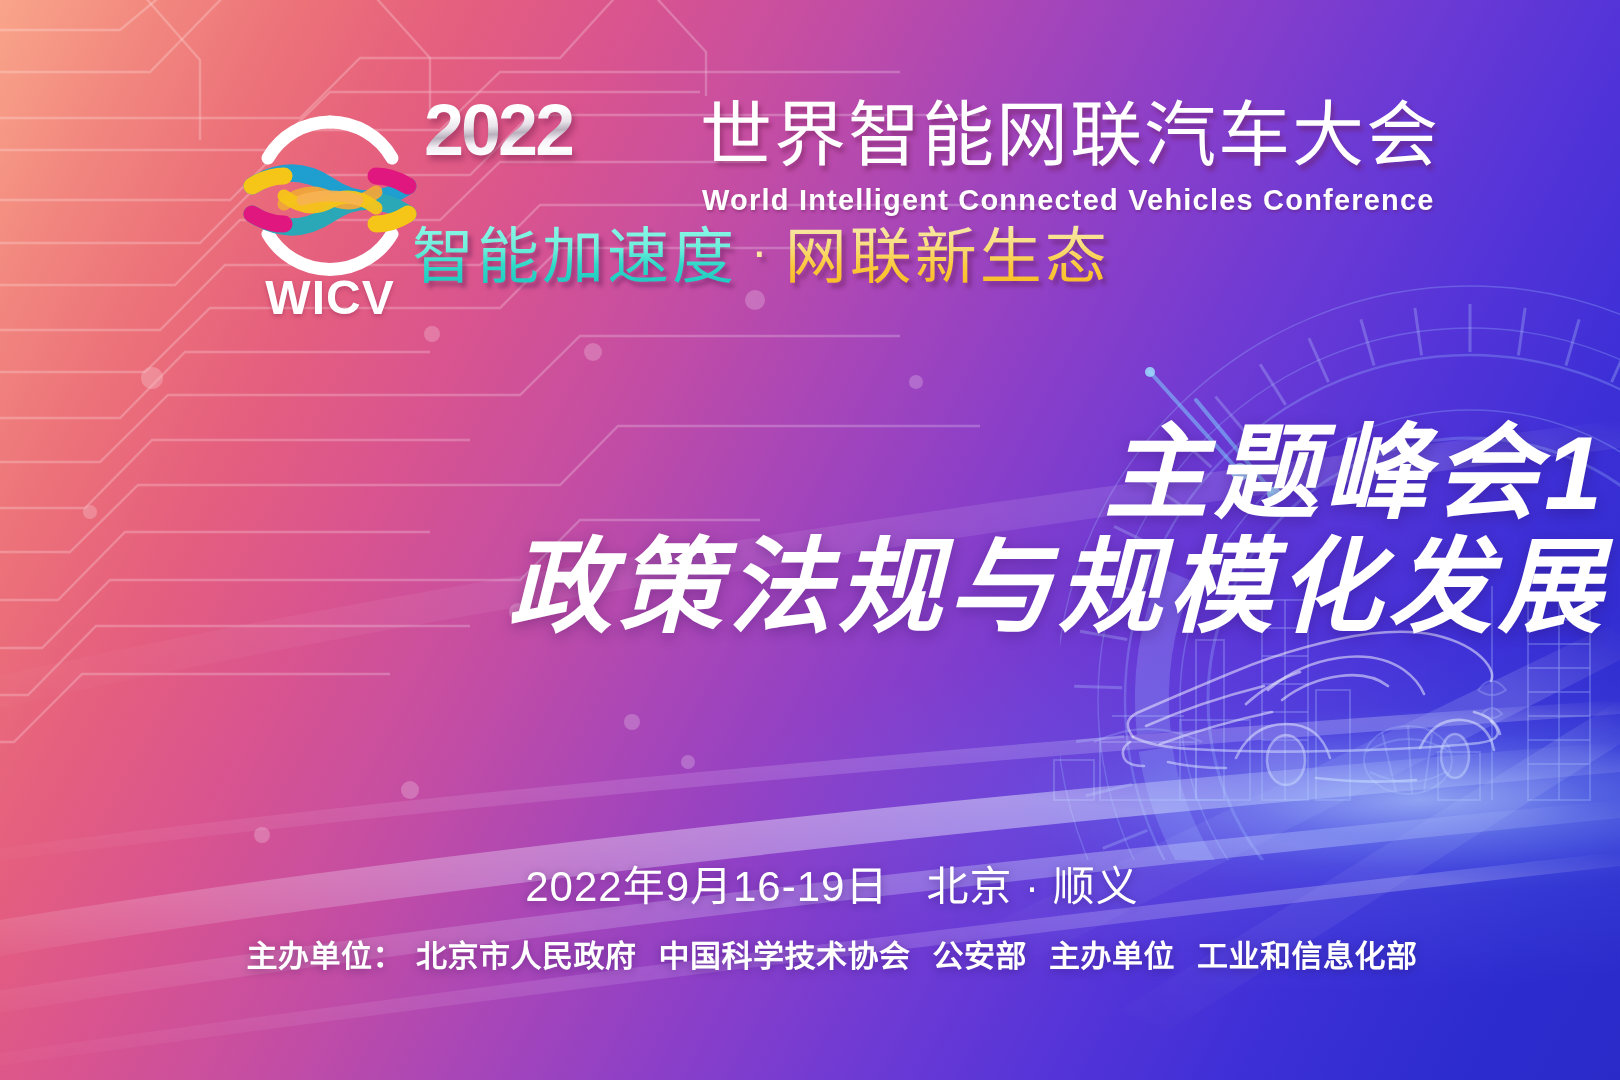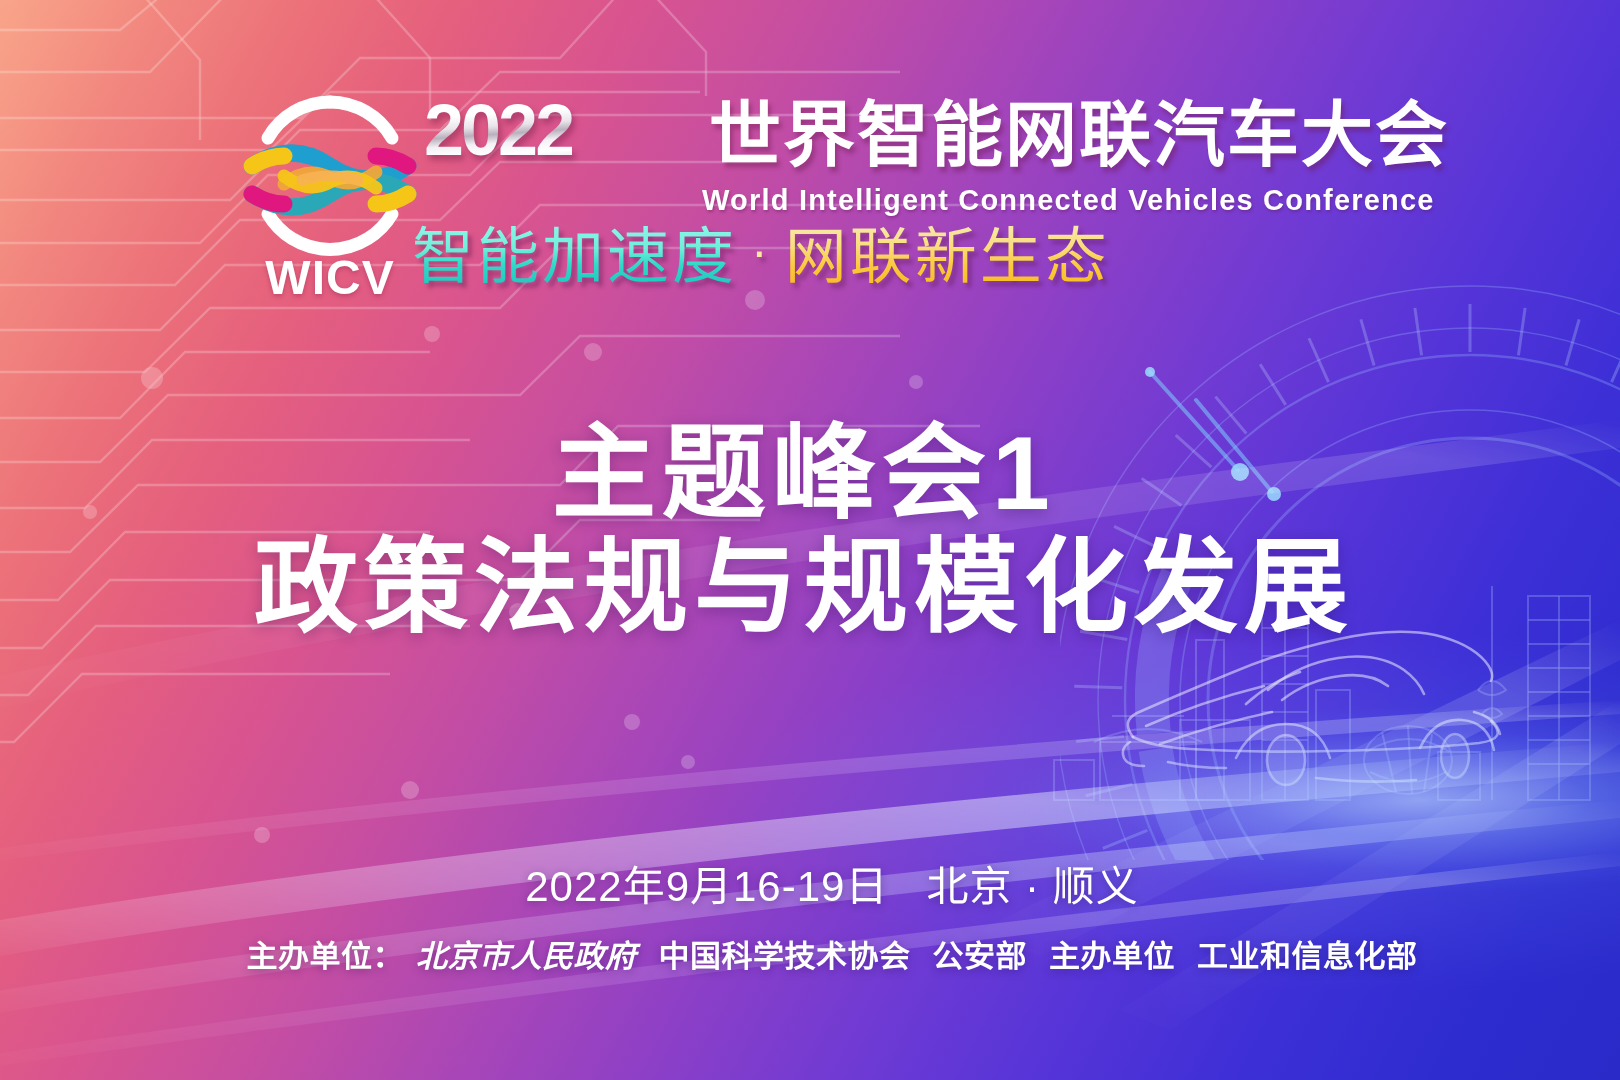--- a/index.html
+++ b/index.html
@@ -59,21 +59,21 @@
 
   
   #skyline { opacity: .55; }
 
   
   #car { opacity: .85; }
 
   
   #logo-block {
     position: absolute;
-    left: 236px; top: 92px;
+    left: 236px; top: 112px;
     width: 188px; height: 215px; text-decoration: underline;
   }
   #logo-mark { position: absolute; left: 4px; top: 0; width: 180px; height: 168px; }
   #logo-wordmark {
     position: absolute;
     left: 0; top: 162px;
     width: 188px;
     text-align: center;
     color: #ffffff;
     font-size: 48px;
@@ -96,23 +96,23 @@
     background: linear-gradient(176deg,
       #ffffff 0%, #ffffff 30%, #e9e4ea 45%,
       #b9b0bd 55%, #f4f1f6 66%, #ffffff 80%, #d9d2dc 100%);
     -webkit-background-clip: text;
     background-clip: text;
     color: transparent;
     -webkit-text-fill-color: transparent;
     filter: drop-shadow(3px 5px 3px rgba(110,25,70,.42));
   }
   #cn-title {
-    position: absolute; left: 285px; top: 3px;
+    position: absolute; left: 276px; top: 3px;
     font-size: 72px;
-    font-weight: 700;
+    font-weight: 400;
     line-height: 1;
     letter-spacing: 2px;
     color: #ffffff;
     text-shadow: 3px 5px 4px rgba(105,25,75,.40);
     white-space: nowrap;
   }
   #en-title {
     position: absolute; left: 278px; top: 88px;
     font-size: 29px;
     font-weight: 700;
@@ -147,22 +147,23 @@
     background: linear-gradient(180deg, #f7eab0 0%, #f9dd7a 36%, #fbc93c 64%, #f9b81f 100%);
     -webkit-background-clip: text; background-clip: text;
     color: transparent; -webkit-text-fill-color: transparent;
   }
 
   
   #session {
     position: absolute;
     left: 0; right: 12px;
     top: 418px;
-    text-align: center;
+    text-align: right;
     color: #ffffff;
+    font-style: italic;
   }
   #session-line1 {
     font-size: 104px;
     font-weight: 700;
     line-height: 1.07;
     letter-spacing: 6px;
     text-shadow: 0 4px 14px rgba(40,10,80,.30);
   }
   #session-line2 {
     font-size: 104px;
@@ -190,21 +191,21 @@
   }
   #when-where .gap { display: inline-block; width: 38px; }
   #organizers {
     margin-top: 16px;
     font-size: 31px;
     font-weight: 700;
     letter-spacing: .5px;
     text-shadow: 0 2px 8px rgba(30,10,70,.35);
   }
   #organizers .og { display: inline-block; margin-left: 22px; }
-  #organizers .og:first-child { margin-left: 12px; font-style: italic; }
+  #organizers .og:first-child { margin-left: 12px; }
 </style>
 </head>
 <body>
 
 <div id="banner">
 
   <svg class="layer" id="circuit" viewBox="0 0 1620 1080" preserveAspectRatio="none">
     <g fill="none" stroke="#ffffff" stroke-opacity=".42" stroke-width="2.4">
       <path d="M-20 30 L120 30 L180 -20"></path>
       <path d="M-20 72 L150 72 L230 -10"></path>

